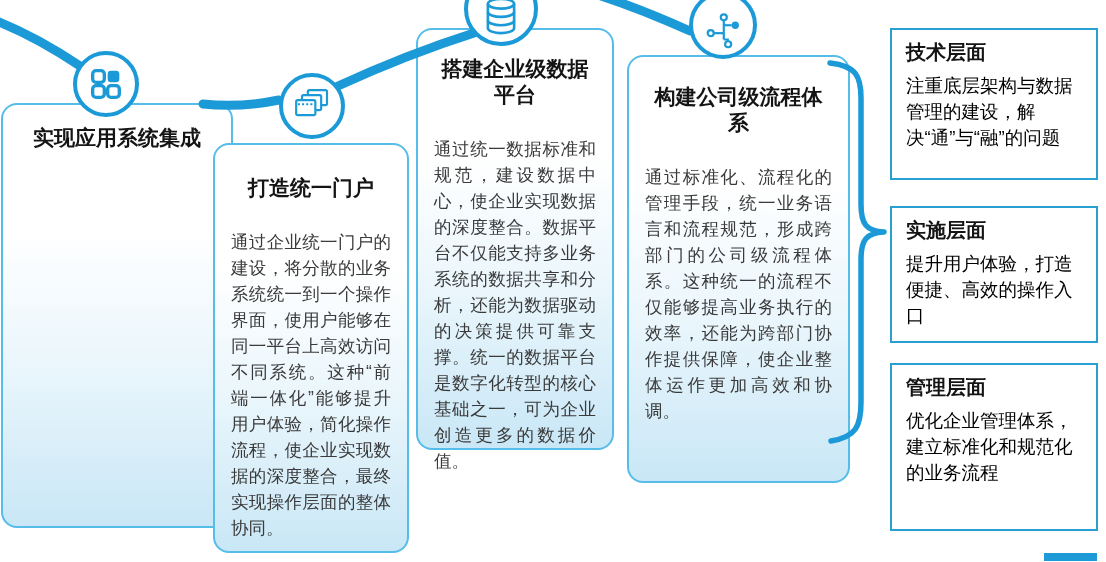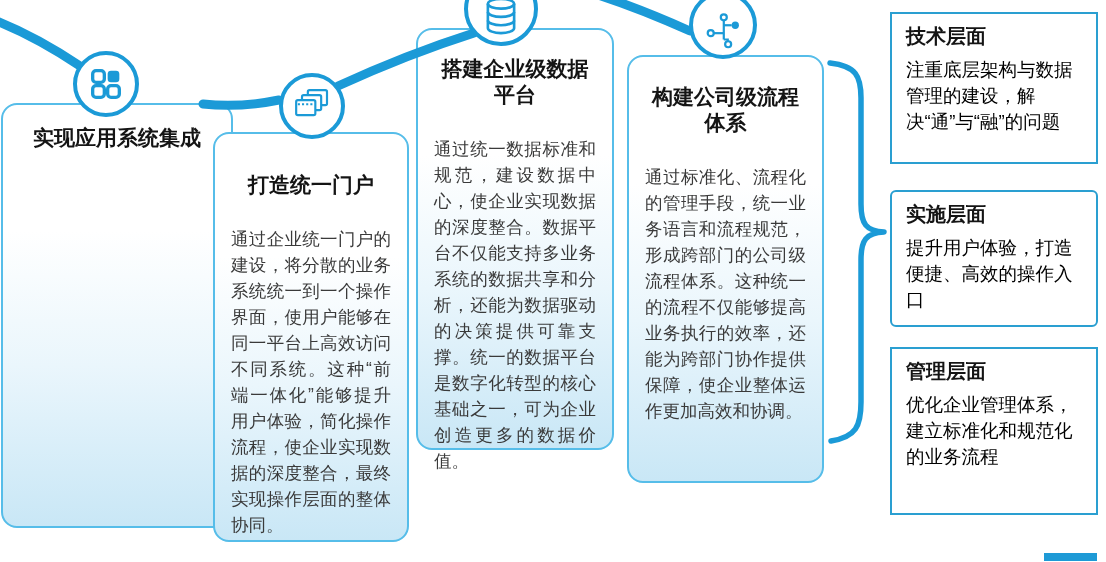--- a/index.html
+++ b/index.html
@@ -16,41 +16,41 @@
   }
   .card-title {
     font-size:21px; font-weight:bold; line-height:26px;
     text-align:center; color:#141414;
   }
   .card-body {
     margin-top:28px; font-size:17.5px; line-height:26px;
     text-align:justify; color:#3a3a3a;
   }
   #card-1 { left:1px;   top:103px; width:232px; height:425px; padding-top:20px; }
-  #card-2 { left:213px; top:132px; width:196px; height:410px; padding-top:38px; }
+  #card-2 { left:213px; top:143px; width:196px; height:410px; padding-top:30px; }
   #card-3 { left:416px; top:28px;  width:198px; height:422px; padding-top:26px; }
-  #card-4 { left:627px; top:55px;  width:197px; height:428px; padding-top:27px; }
+  #card-4 { left:627px; top:55px;  width:223px; height:428px; padding-top:27px; }
   
   .icon-circle {
     position:absolute; box-sizing:border-box; background:#ffffff;
     border:4px solid #1b9ad7; border-radius:50%;
     display:flex; align-items:center; justify-content:center; z-index:3;
   }
   #icon-1 { left:73px;  top:51px;  width:66px; height:66px; }
   #icon-2 { left:279px; top:73px;  width:66px; height:66px; }
   #icon-3 { left:464px; top:-28px; width:74px; height:74px; align-items:flex-end; padding-bottom:5px; }
   #icon-4 { left:689px; top:-9px;  width:68px; height:68px; align-items:flex-end; padding-bottom:6px; }
   
   .layer-box {
     position:absolute; left:890px; width:208px; box-sizing:border-box;
     border:2px solid #2a9fd1; background:#ffffff;
-    padding:9px 22px 9px 14px; z-index:1;
+    padding:9px 22px 9px 14px; z-index:1;margin-top:16px;
   }
   #layer-1 { top:12px;  height:152px; }
-  #layer-2 { top:190px; height:137px;border-radius:6px; }
+  #layer-2 { top:190px; height:137px; }
   #layer-3 { top:347px; height:168px; }
   .layer-title { font-size:20px; font-weight:bold; line-height:27px; color:#141414; }
   .layer-body  { margin-top:7px; font-size:18.5px; line-height:26px; color:#000000; }
   
   #wave-svg { position:absolute; left:0; top:0; z-index:2; pointer-events:none; }
   #bottom-bar {
     position:absolute; left:1044px; top:553px; width:53px; height:8px; z-index:1;
   }
 </style>
 </head>

